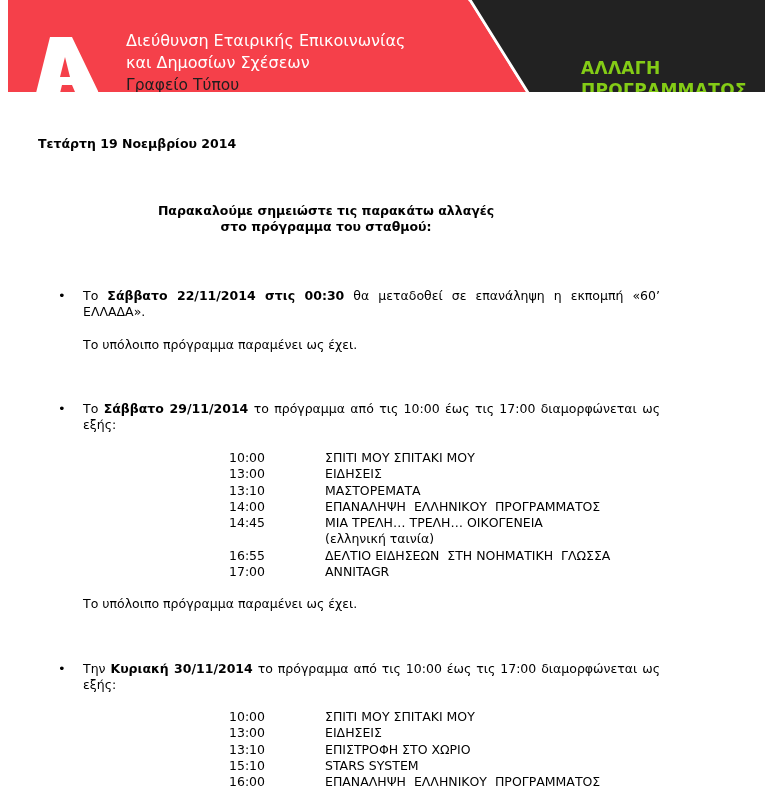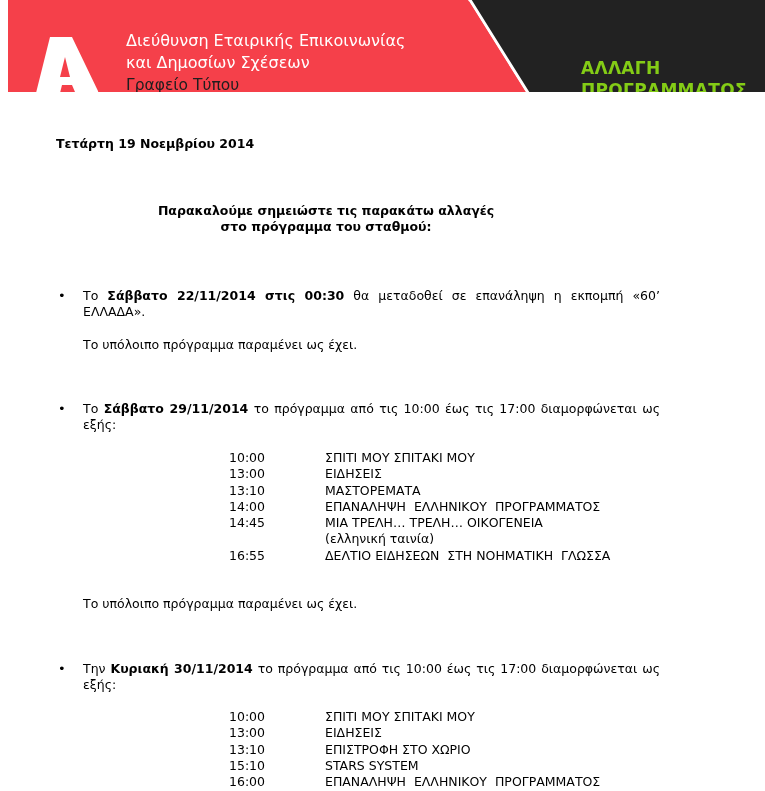--- a/index.html
+++ b/index.html
@@ -17,21 +17,21 @@
   .dept {
     position: absolute; left: 118px; top: 30px; color: #fff;
     font-family: "DejaVu Sans", sans-serif; font-size: 16px; line-height: 22px;
   }
   .dept .l3 { color: #1e1e1e; font-weight: normal; font-size: 15.5px; }
   .change {
     position: absolute; left: 573px; top: 57px; color: #84cc16;
     font-family: "DejaVu Sans", sans-serif; font-weight: bold; font-size: 17px; line-height: 22px;
     letter-spacing: 0.3px;
   }
-  .date { position: absolute; left: 56px; top: 136px; font-weight: bold; font-size: 12.5px; }
+  .date { position: absolute; left: 38px; top: 136px; font-weight: bold; font-size: 12.5px; }
   .intro {
     position: absolute; left: 0; width: 652px; top: 203px; text-align: center;
     font-weight: bold; font-size: 12.5px; line-height: 16px;
   }
   .item { position: absolute; left: 58px; width: 602px; font-size: 12.5px; line-height: 16px; }
   .item .bullet { position: absolute; left: 0; top: 0; width: 14px; font-size: 13px; }
   .item .text { margin-left: 25px; text-align: justify; text-align-last: left; }
   .item b { font-weight: bold; }
   .rest { position: absolute; left: 83px; font-size: 12.5px; }
   .sched { position: absolute; left: 229px; font-size: 12.5px; line-height: 16.3px; }
@@ -98,20 +98,24 @@
     </div>
   <div class="row">
       <span class="time">14:45</span>
       <span>ΜΙΑ ΤΡΕΛΗ… ΤΡΕΛΗ… ΟΙΚΟΓΕΝΕΙΑ</span>
     </div>
   <div class="sub">(ελληνική ταινία)</div>
   <div class="row">
       <span class="time">16:55</span>
       <span style="white-space:pre;">ΔΕΛΤΙΟ ΕΙΔΗΣΕΩΝ  ΣΤΗ ΝΟΗΜΑΤΙΚΗ  ΓΛΩΣΣΑ</span>
     </div>
+  <div class="row">
+      <span class="time">17:00</span>
+      <span>ANNITAGR</span>
+    </div>
 </div>
 <div class="rest" style="top:596px;">Το υπόλοιπο πρόγραμμα παραμένει ως έχει.</div>
 
 <div class="item" style="top:661px;">
   <span class="bullet">•</span>
   <div class="text"><span>Την </span><b>Κυριακή 30/11/2014</b><span> το πρόγραμμα από τις 10:00 έως τις 17:00 διαμορφώνεται ως εξής:</span></div>
 </div>
 <div class="sched" style="top:709px;">
   <div class="row">
       <span class="time">10:00</span>

